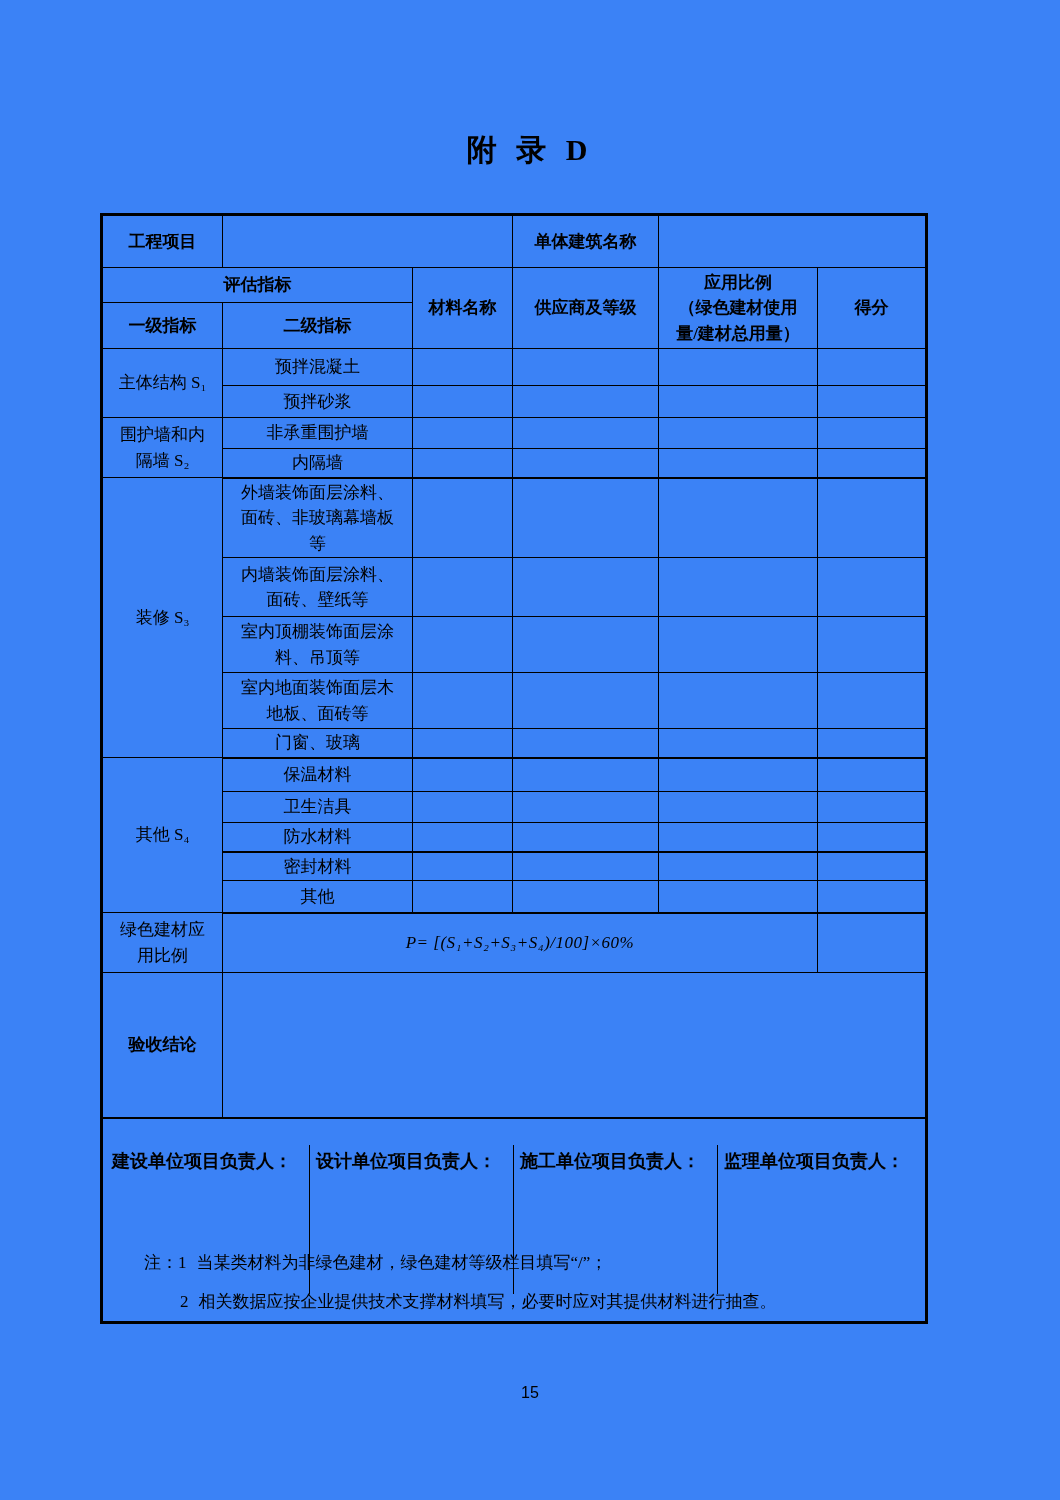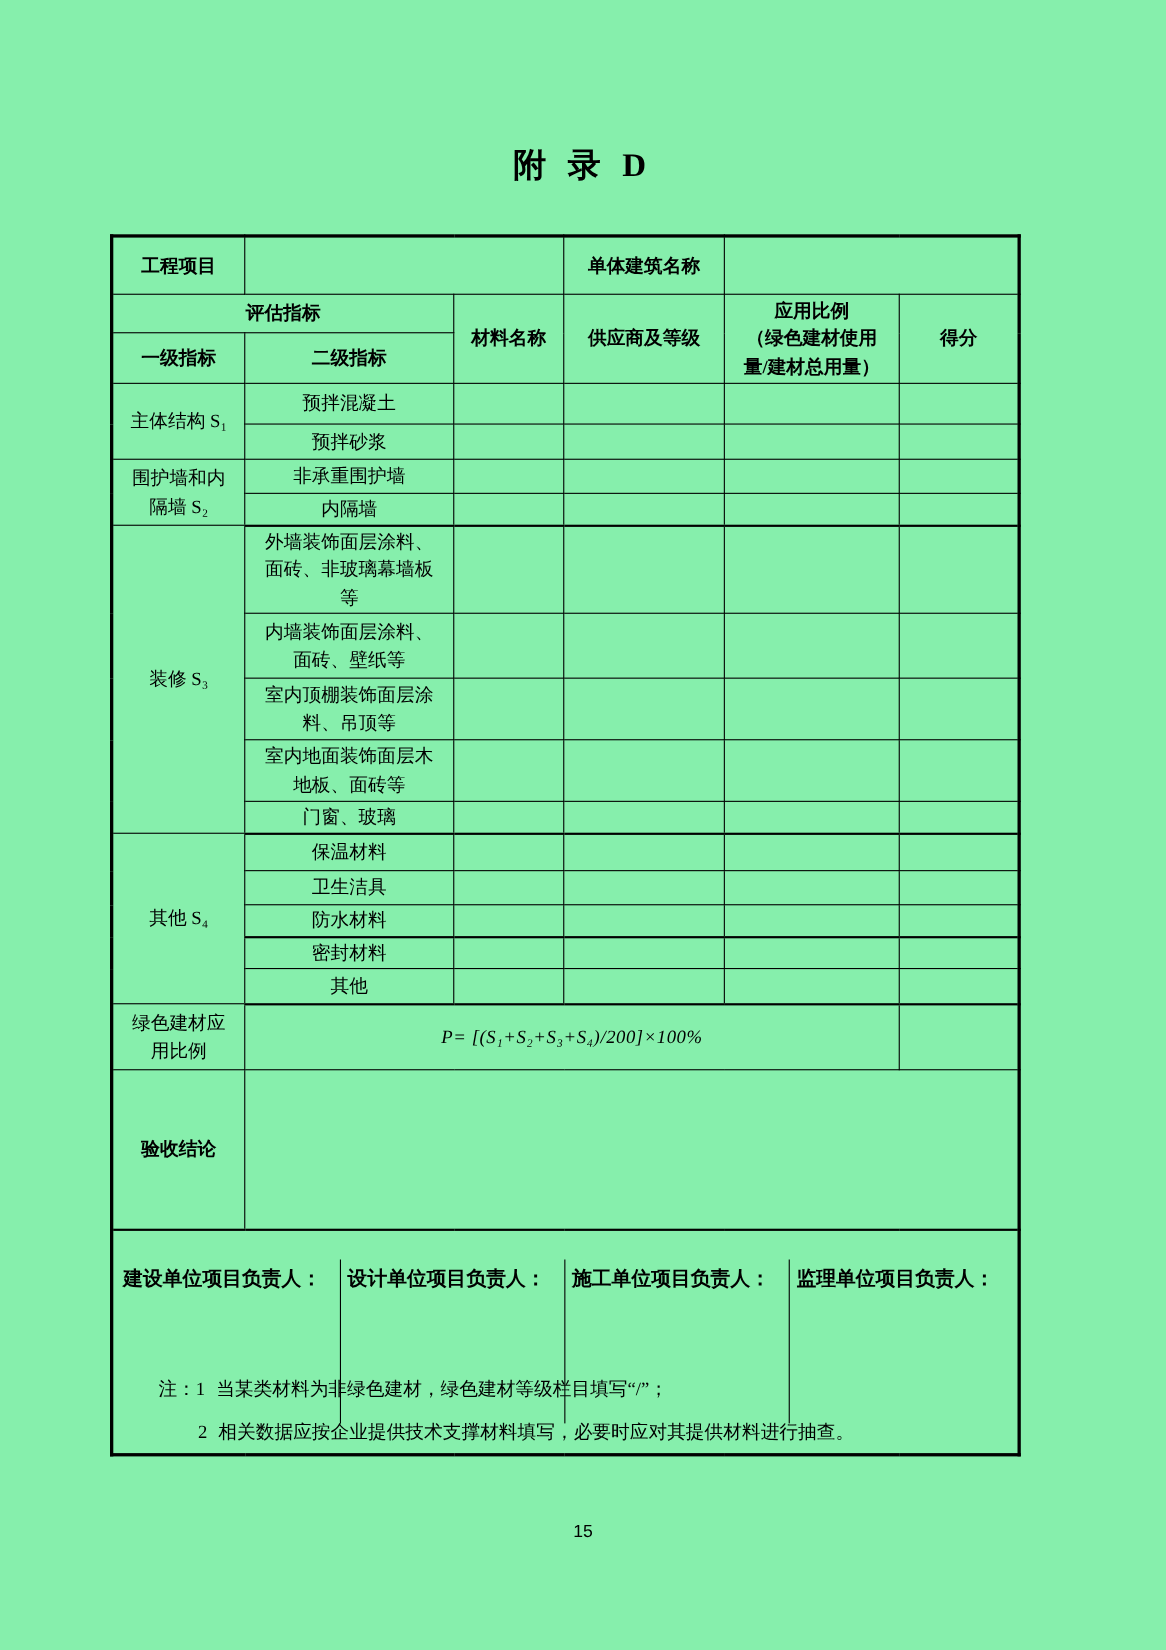--- a/index.html
+++ b/index.html
@@ -1,18 +1,18 @@
 <!DOCTYPE html>
 <html><head>
 <meta charset="utf-8">
 <style>
   * { box-sizing: border-box; }
   body { margin: 0; background: #ffffff; }
   .page {
-    position: relative; width: 1060px; height: 1500px; background: #86efac;
+    position: relative; width: 1060px; height: 1500px; background: #3b82f6;
     font-family: "Liberation Serif", serif; color: #000;
   }
   .title {
     position: absolute; top: 130px; left: 0; width: 100%;
     text-align: center; font-size: 30px; font-weight: bold; letter-spacing: 6px;
   }
   .subtitle {
     position: absolute; top: 170px; left: 0; width: 100%;
     text-align: center; font-size: 25px; font-weight: bold;
   }
@@ -27,21 +27,21 @@
     font-size: 17px; line-height: 1.5; padding: 1px 3px;
     white-space: pre-line; overflow: hidden;
   }
   td.hd { font-weight: bold; font-size: 18px; line-height: 1.35; }
   tr.thick td { border-bottom-width: 2.5px; }
   td.thickb { border-bottom-width: 2.5px; margin-top: 36px; }
   td.formula {
     font-style: italic; font-size: 19px; letter-spacing: 0.5px;
   }
   td.sig-wrap { padding: 0; vertical-align: top; }
-  .sig-grid { display: grid; grid-template-columns: repeat(4, 1fr); height: 149px; }
+  .sig-grid { display: grid; grid-template-columns: repeat(4, 1fr); height: 149px; font-family: Liberation Mono, monospace; }
   .sig-cell {
     border-right: 1px solid #000; padding: 6px 4px 0 6px;
     text-align: left; font-weight: bold; font-size: 18px; line-height: 1.3;
     white-space: nowrap; overflow: hidden;
   }
   .sig-cell:last-child { border-right: none; }
   .notes {
     position: absolute; left: 144px; top: 1252px; width: 790px;
     font-size: 17px; line-height: 1.35;
   }
@@ -201,21 +201,21 @@
       <td>其他</td>
       <td></td>
           <td></td>
           <td></td>
           <td></td>
     </tr>
 
     <tr style="height:60px">
       <td>绿色建材应
 用比例</td>
-      <td colspan="4" class="formula">P= [(S₁+S₂+S₃+S₄)/200]×100%</td>
+      <td colspan="4" class="formula">P= [(S₁+S₂+S₃+S₄)/100]×60%</td>
       <td></td>
     </tr>
 
     <tr class="thick" style="height:145px">
       <td class="hd">验收结论</td>
       <td colspan="5"></td>
     </tr>
 
     <tr style="height:151px">
       <td colspan="6" class="sig-wrap">

